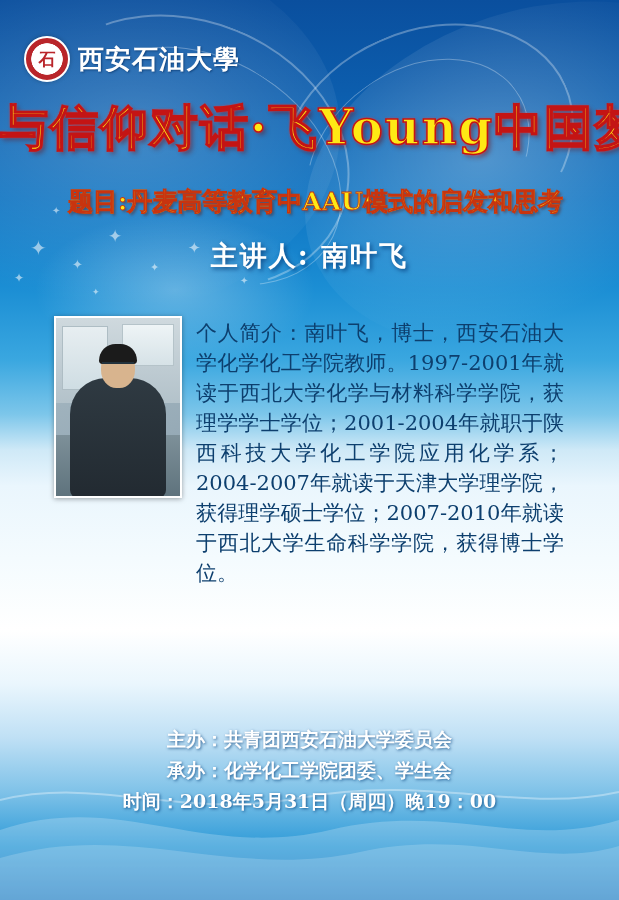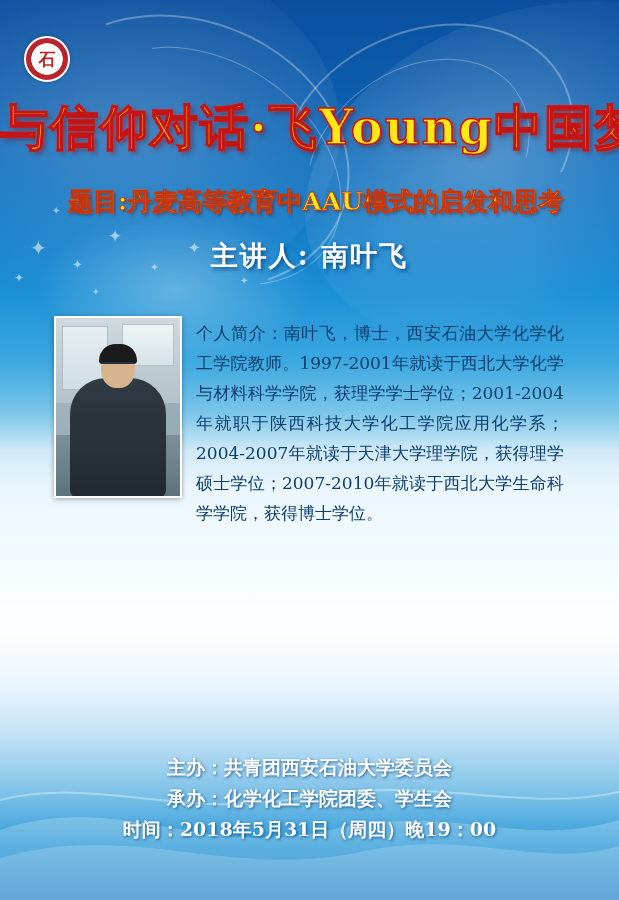--- a/index.html
+++ b/index.html
@@ -203,21 +203,21 @@
     width:32px; height:8px;
     border-top:2px solid #22323c;
   }
 
   
   .bio {
     position: absolute;
     left: 196px; top: 318px;
     width: 368px;
     font-family: "DejaVu Serif", serif;
-    font-size: 17px;
+    font-size: 21px;
     line-height: 30px;
     color: #0d3f6e;
     text-align: justify;
     text-indent: 0;
   }
   .bio2 {
     position: absolute;
     left: 42px; top: 512px;
     width: 524px;
     font-family: "DejaVu Serif", serif;
@@ -227,21 +227,20 @@
     text-align: justify;
     text-indent: 33px;
   }
 
   
   .footer {
     position: absolute;
     left: 0; right: 0; top: 724px;
     text-align: center;
     font-family: "DejaVu Serif", serif;
-    margin-top: 28px;
   }
   .footer .line {
     font-size: 19px;
     font-weight: bold;
     color: #ffffff;
     line-height: 31px;
     text-shadow: 1px 1px 3px rgba(0,60,120,.75);
     white-space: nowrap;
   }
 </style>
@@ -270,20 +269,21 @@
   <div class="star" style="left:92px;  top:288px; font-size:9px;">✦</div>
 
   <svg class="bottomwave" viewBox="0 0 619 220" preserveAspectRatio="none">
     <path d="M0,150 C120,110 200,180 330,150 C450,122 520,170 619,140 L619,220 L0,220 Z" fill="rgba(255,255,255,0.22)"></path>
     <path d="M0,178 C130,140 230,200 360,172 C470,148 540,190 619,166 L619,220 L0,220 Z" fill="rgba(255,255,255,0.18)"></path>
     <path d="M0,120 C100,96 180,140 300,118 C430,94 520,134 619,112" fill="none" stroke="rgba(255,255,255,0.35)" stroke-width="2"></path>
   </svg>
 
   <div class="logo">
     <div class="logo-mark">石</div>
+    <div class="logo-text">西安石油大學</div>
   </div>
 
 
   <div class="main-title">与信仰对话·飞Young中国梦</div>
 
   <div class="subtitle">题目:丹麦高等教育中AAU模式的启发和思考</div>
 
   <div class="speaker">主讲人: 南叶飞</div>
 
   <div class="photo">

